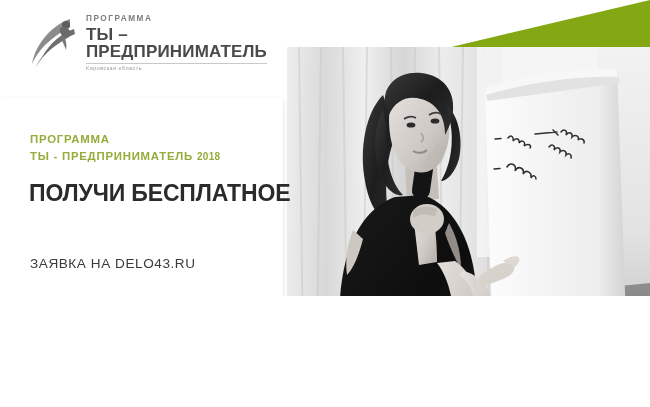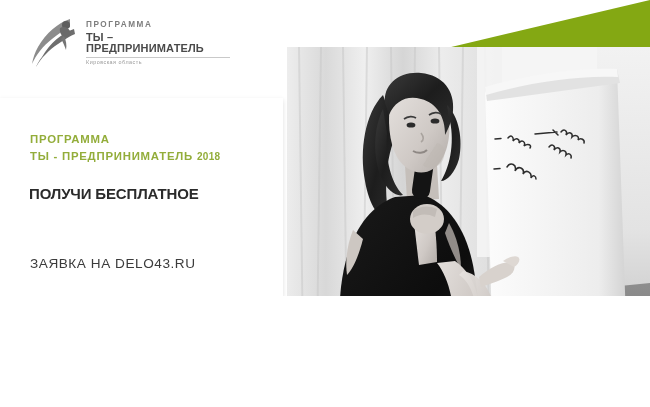--- a/index.html
+++ b/index.html
@@ -64,21 +64,21 @@
   }
   .logo-line-1 {
     font-size: 8.2px;
     letter-spacing: 1.55px;
     color: #7d7d7d;
     font-weight: bold;
     line-height: 1;
     margin-bottom: 2.5px;
   }
   .logo-line-2 {
-    font-size: 11px;
+    font-size: 17px;
     letter-spacing: 0.15px;
     color: #4a4a4a;
     font-weight: bold;
     line-height: 1;
   }
   .logo-rule {
     width: 100%;
     height: 1px;
     background: #c9c9c9;
     margin: 3px 0 2px 0;
@@ -130,21 +130,21 @@
     letter-spacing: 0.3px;
     text-align: center;
   }
 
   #headline {
     position: absolute;
     left: 29px;
     top: 82px;
     color: #2b2b2b;
     font-weight: bold;
-    font-size: 15px;
+    font-size: 23px;
     letter-spacing: -0.15px;
     line-height: 27px;
     white-space: nowrap;
   }
 
   #cta {
     position: absolute;
     left: 30px;
     top: 158px;
     color: #3c3c3c;

